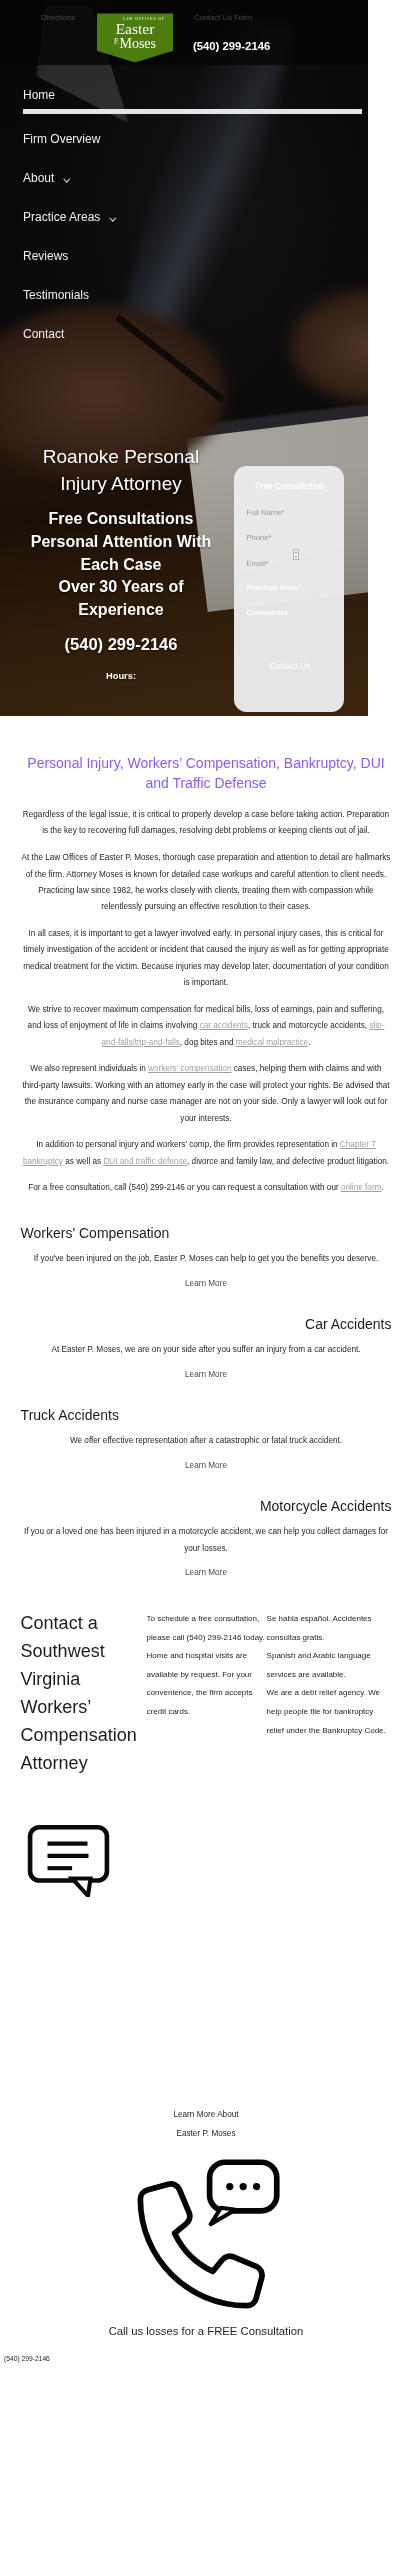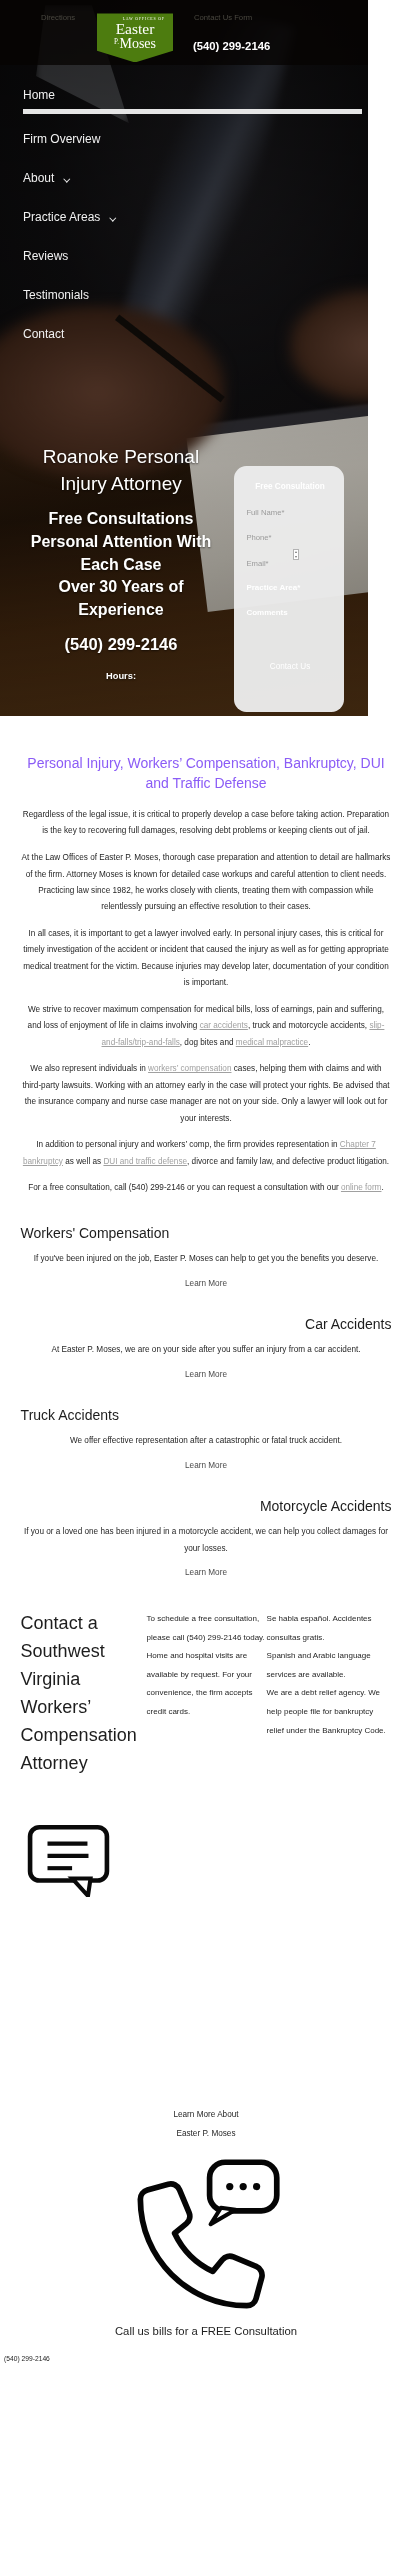--- a/index.html
+++ b/index.html
@@ -239,21 +239,21 @@
       <svg width="155" height="155" viewBox="0 0 300 300">
         <path transform="translate(22,58) scale(0.46)" d="M164.9 24.6c-7.7-18.6-28-28.5-47.4-23.2l-88 24C12.1 30.2 0 46 0 64c0 247.4 200.6 448 448 448c18 0 33.8-12.1 38.6-29.5l24-88c5.3-19.4-4.6-39.7-23.2-47.4l-96-40c-16.3-6.8-35.2-2.1-46.3 11.6L304.7 368C234.3 334.7 177.3 277.7 144 207.3L193.3 167c13.7-11.2 18.4-30 11.6-46.3l-40-96z" fill="#ffffff" stroke="#050505" stroke-width="24" stroke-linejoin="round"></path>
         <rect x="156" y="16" width="130" height="94" rx="30" fill="#ffffff" stroke="#050505" stroke-width="11"></rect>
         <path d="M178 104 L158 136 L206 108 Z" fill="#ffffff" stroke="#050505" stroke-width="8" stroke-linejoin="round"></path>
         <circle cx="195" cy="63" r="7" fill="#050505"></circle>
         <circle cx="221" cy="63" r="7" fill="#050505"></circle>
         <circle cx="247" cy="63" r="7" fill="#050505"></circle>
       </svg>
     </div>
 
-    <h2 class="cta-line">Call us bills for a FREE Consultation</h2>
+    <h2 class="cta-line">Call us losses for a FREE Consultation</h2>
     <a class="cta-phone">(540) 299-2146</a>
 
     <div class="spacer-b"></div>
 
     
   </main>
 
 </div>
 
 

